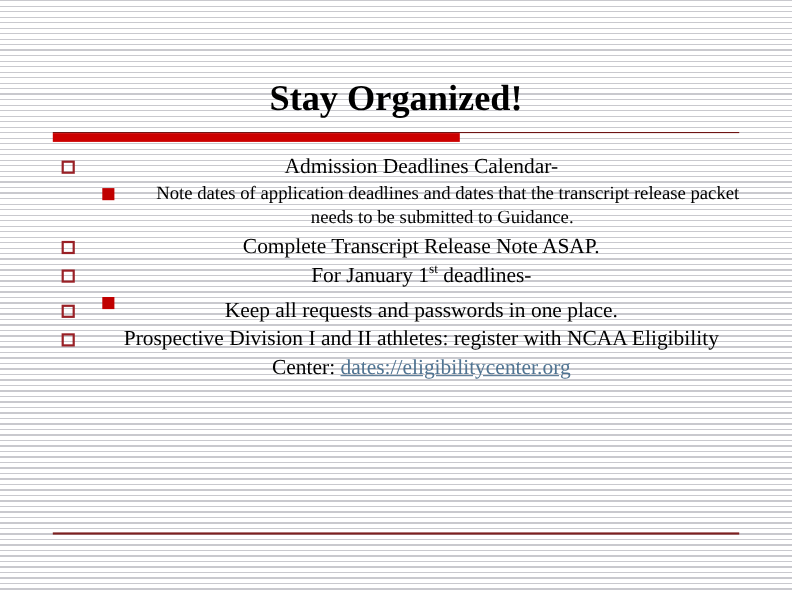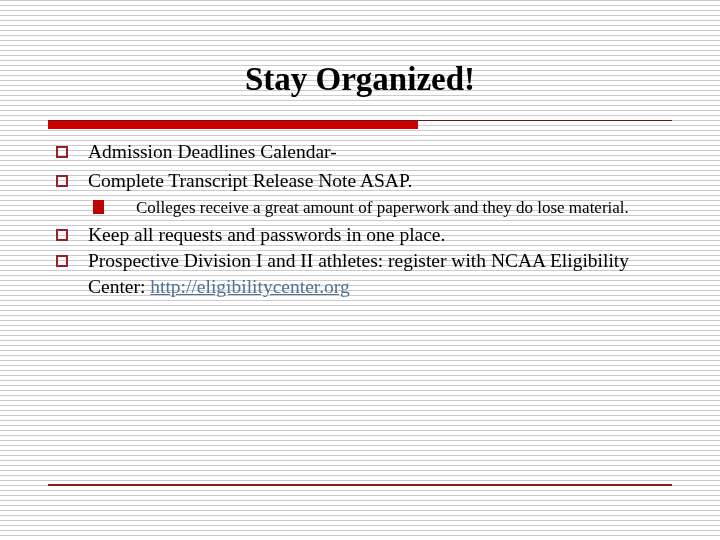--- a/index.html
+++ b/index.html
@@ -30,21 +30,21 @@
       #ffffff 1px,
       #ffffff 5px
     );
     overflow: hidden;
   }
 
   
   #title {
     position: absolute;
     left: 48px;
-    top: 59px;
+    top: 70px;
     width: 624px;
     text-align: center;
     font-family: "Liberation Serif", "DejaVu Serif", serif;
     font-size: 33px;
     font-weight: bold;
     color: #000000;
     line-height: 40px;
     letter-spacing: 0px;
     white-space: nowrap;
   }
@@ -83,20 +83,21 @@
     height: 2px;
     background-color: #7d2020;
   }
 
   
   #body-list {
     position: absolute;
     left: 48px;
     top: 139px;
     width: 630px;
+    text-align: center;
   }
 
   .bullet-row {
     position: relative;
     display: block;
   }
 
   
   .lvl1 {
     padding-left: 40px;
@@ -165,50 +166,54 @@
     <div class="thick-bar"></div>
   </div>
 
   <div id="body-list">
 
     <div class="bullet-row lvl1">
       <span class="marker"></span>
       <span class="text">Admission Deadlines Calendar-</span>
     </div>
 
+    <div class="bullet-row lvl2">
+      <span class="marker"></span>
+      <span class="text">Note dates of application deadlines and dates that the transcript release packet needs to be submitted to Guidance.</span>
+    </div>
 
     <div class="spacer-2"></div>
 
     <div class="bullet-row lvl1">
       <span class="marker"></span>
       <span class="text">Complete Transcript Release Note ASAP.</span>
     </div>
 
+    <div class="bullet-row lvl1">
+      <span class="marker"></span>
+      <span class="text"><span>For January 1</span><span class="sup">st</span><span> deadlines-</span></span>
+    </div>
 
     <div class="bullet-row lvl2">
       <span class="marker"></span>
     </div>
 
     <div class="spacer-2"></div>
 
 
-    <div class="bullet-row lvl2">
-      <span class="marker"></span>
-      <span class="text">Colleges receive a great amount of paperwork and they do lose material.</span>
-    </div>
 
     <div class="spacer-2"></div>
 
     <div class="bullet-row lvl1">
       <span class="marker"></span>
       <span class="text">Keep all requests and passwords in one place.</span>
     </div>
 
     <div class="bullet-row lvl1">
       <span class="marker"></span>
-      <span class="text"><span>Prospective Division I and II athletes: register with NCAA Eligibility Center: </span><span class="link">http://eligibilitycenter.org</span></span>
+      <span class="text"><span>Prospective Division I and II athletes: register with NCAA Eligibility Center: </span><span class="link">dates://eligibilitycenter.org</span></span>
     </div>
 
   </div>
 
   <div id="divider-bottom"></div>
 
 </div>
 
 </body></html>

